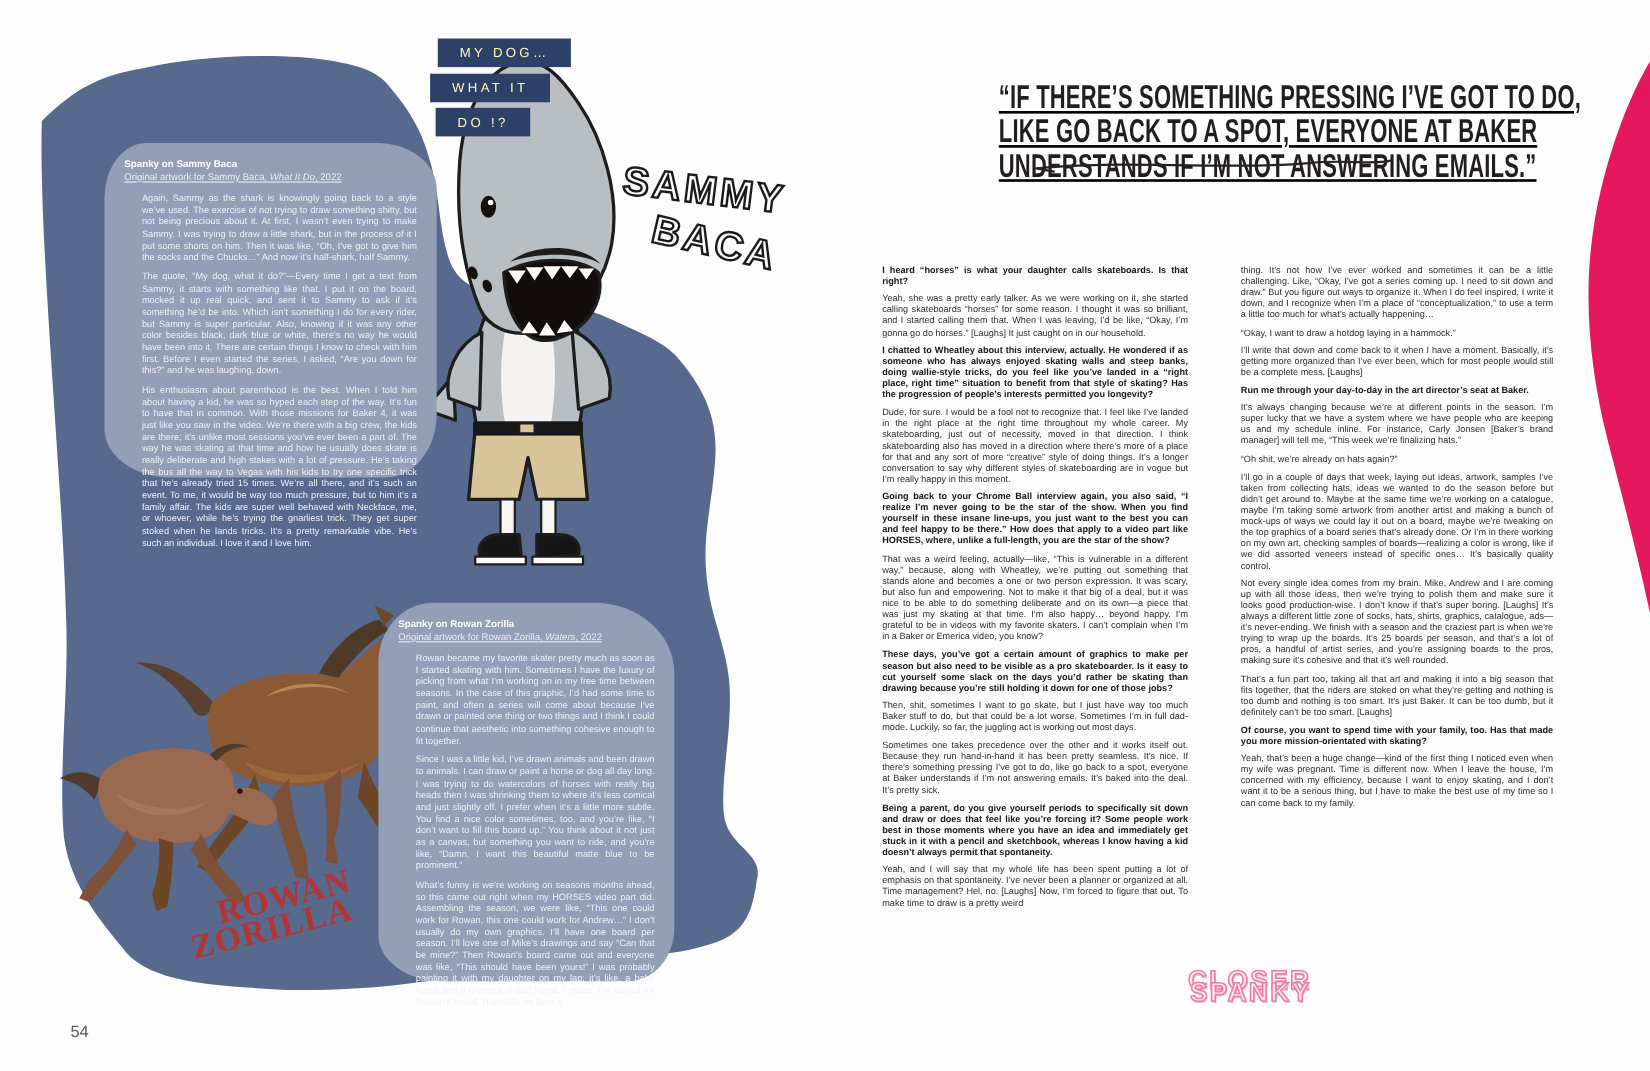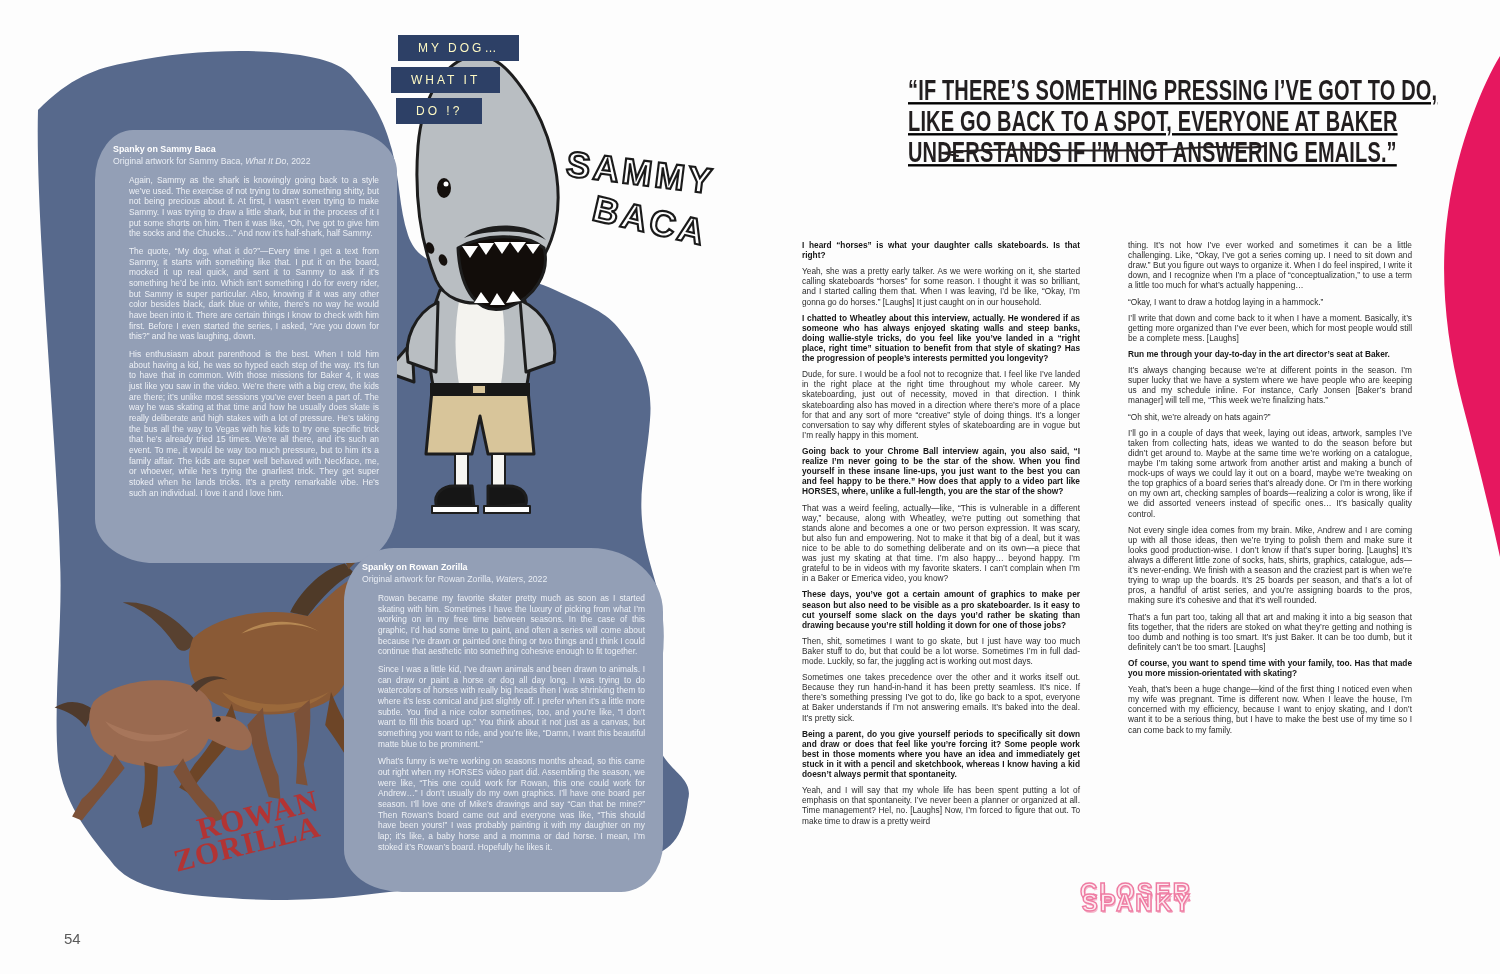--- a/index.html
+++ b/index.html
@@ -2,24 +2,24 @@
 <html><head>
 <meta charset="utf-8">
 <style>
   html,body{margin:0;padding:0;background:#ffffff;}
   #spread{position:relative;width:1500px;height:974px;background:#fdfdfd;overflow:hidden;
           font-family:"Liberation Sans",sans-serif;}
   svg{display:block;}
   
   #blob-svg{position:absolute;left:15px;top:40px;z-index:1;}
   .panel{position:absolute;background:#939fb6;z-index:4;padding:14px 18px 10px 18px;box-sizing:border-box;}
-  #panel-sammy{left:95px;top:130px;width:302px;height:433px;border-radius:38px 54px 46px 60px / 50px 42px 58px 44px;}
-  #panel-rowan{left:344px;top:548px;width:319px;height:344px;border-radius:50px 72px 42px 58px / 54px 64px 48px 42px;}
+  #panel-sammy{left:95px;top:130px;width:302px;height:304px;border-radius:38px 54px 46px 60px / 50px 42px 58px 44px;}
+  #panel-rowan{left:344px;top:548px;width:269px;height:344px;border-radius:50px 72px 42px 58px / 54px 64px 48px 42px;}
   .panel-title{font-weight:bold;font-size:8.9px;line-height:1.25;color:#ffffff;margin:0 0 1px 0;}
-  .panel-sub{font-size:8.7px;line-height:1.25;color:#e9edf4;margin:0 0 8px 0;}
+  .panel-sub{font-size:8.7px;line-height:1.25;color:#e9edf4;margin:0 0 8px 0;text-decoration:underline;}
   .panel p.body{margin:0 0 7px 16px;font-size:8.4px;line-height:1.27;text-align:justify;color:#eef1f6;}
   
   .bubble{position:absolute;background:#2d4066;color:#fef9c3;font-weight:normal;font-size:12px;
           letter-spacing:3px;padding:6px 20px;z-index:6;white-space:nowrap;}
   #bubble-1{left:398px;top:35px;}
   #bubble-2{left:391px;top:67px;}
   #bubble-3{left:396px;top:98px;}
   
   #shark-svg{position:absolute;left:378px;top:50px;z-index:3;}
   

